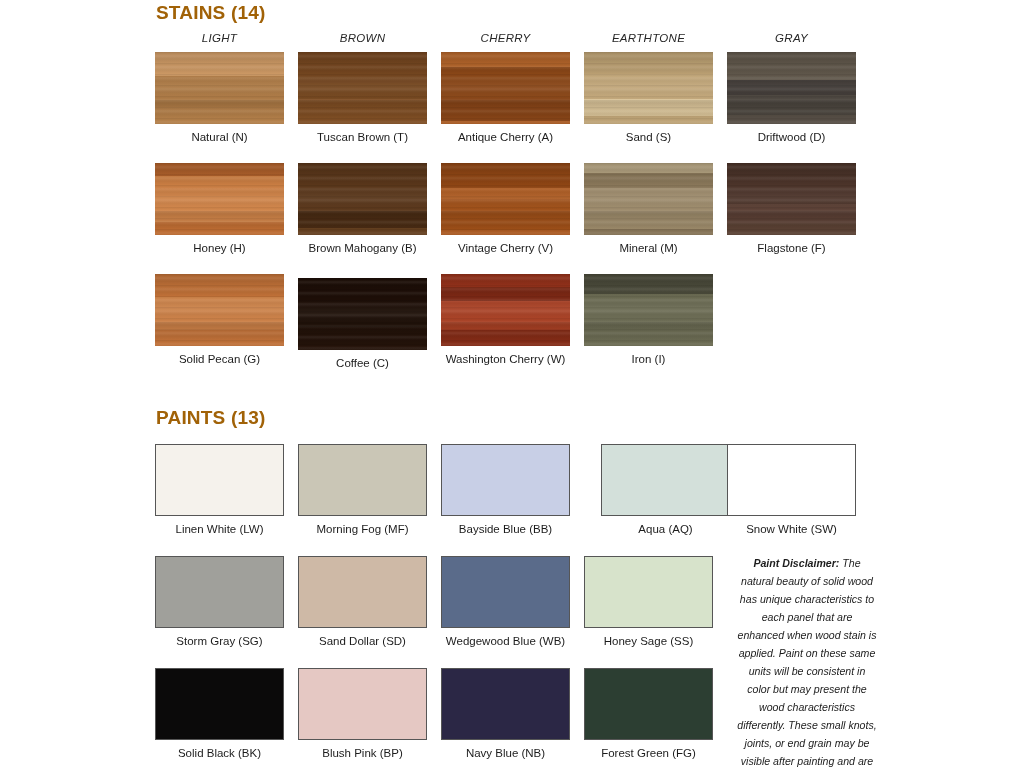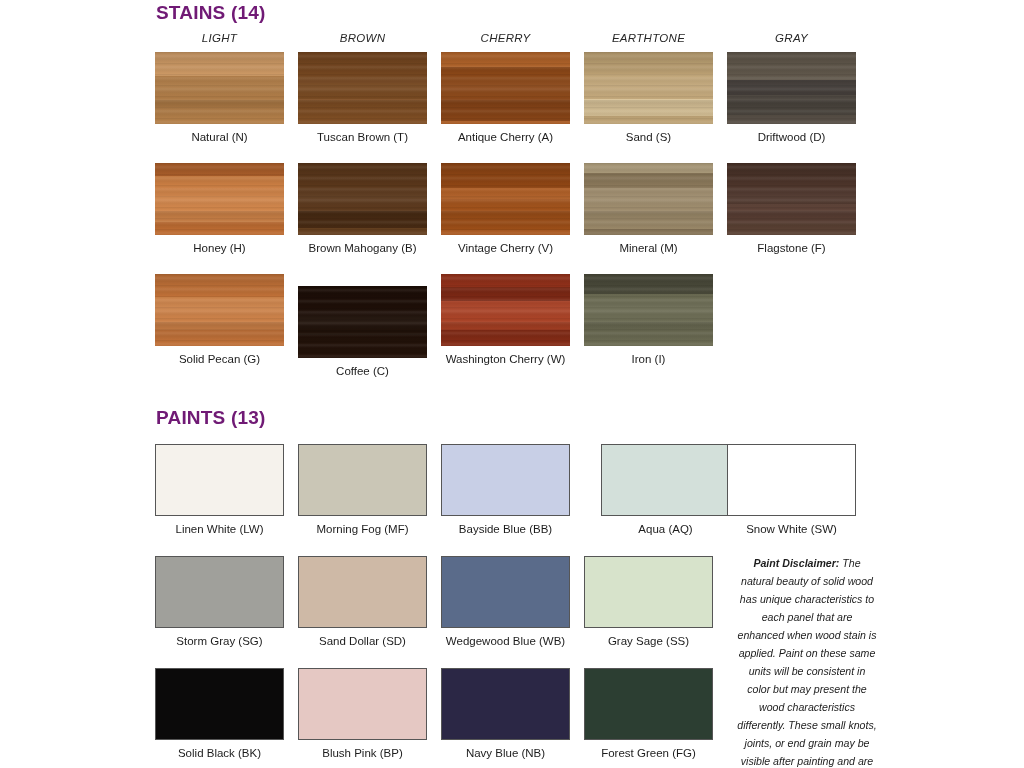--- a/index.html
+++ b/index.html
@@ -21,21 +21,21 @@
     background: #ffffff;
   }
 
   
   .section-title {
     position: absolute;
     left: 156px;
     font-size: 19px;
     font-weight: bold;
     letter-spacing: 0.2px;
-    color: #701a75;
+    color: #a16207;
   }
   #stains-title { top: 2px; }
   #paints-title { top: 407px; }
 
   
   .cat-label {
     position: absolute;
     top: 32px;
     width: 129px;
     text-align: center;
@@ -233,21 +233,21 @@
       <div class="swatch-cell" style="left: 155px; top: 274px;">
         <div class="swatch" style="background: rgb(191, 112, 56);">
           <div class="plank" style="top: 0px; height: 23px; background: rgb(191, 112, 56); opacity: 0.54;"></div>
           <div class="plank" style="top: 23px; height: 13px; background: rgb(210, 141, 83); opacity: 0.61;"></div>
           <div class="plank" style="top: 36px; height: 20px; background: rgb(210, 141, 83); opacity: 0.54;"></div>
           <div class="plank" style="top: 56px; height: 16px; background: rgb(191, 112, 56); opacity: 0.83;"></div>
           <div class="grain"></div>
         </div>
         <span class="swatch-label">Solid Pecan (G)</span>
       </div>
-      <div class="swatch-cell" style="left: 298px; top: 286px;">
+      <div class="swatch-cell" style="left: 298px; top: 278px;">
         <div class="swatch" style="background: rgb(36, 19, 9);">
           <div class="plank" style="top: 0px; height: 29px; background: rgb(21, 10, 4); opacity: 0.43;"></div>
           <div class="plank" style="top: 29px; height: 20px; background: rgb(21, 10, 4); opacity: 0.48;"></div>
           <div class="plank" style="top: 49px; height: 18px; background: rgb(36, 19, 9); opacity: 0.54;"></div>
           <div class="plank" style="top: 67px; height: 5px; background: rgb(36, 19, 9); opacity: 0.53;"></div>
           <div class="grain"></div>
         </div>
         <span class="swatch-label">Coffee (C)</span>
       </div>
       <div class="swatch-cell" style="left: 441px; top: 274px;">
@@ -302,21 +302,21 @@
       <div class="swatch-cell" style="left: 298px; top: 556px;">
         <div class="swatch painted" style="background: rgb(206, 185, 166);"></div>
         <span class="swatch-label">Sand Dollar (SD)</span>
       </div>
       <div class="swatch-cell" style="left: 441px; top: 556px;">
         <div class="swatch painted" style="background: rgb(90, 107, 138);"></div>
         <span class="swatch-label">Wedgewood Blue (WB)</span>
       </div>
       <div class="swatch-cell" style="left: 584px; top: 556px;">
         <div class="swatch painted" style="background: rgb(215, 227, 203);"></div>
-        <span class="swatch-label">Gray Sage (SS)</span>
+        <span class="swatch-label">Honey Sage (SS)</span>
       </div>
       <div class="swatch-cell" style="left: 155px; top: 668px;">
         <div class="swatch painted" style="background: rgb(11, 10, 10);"></div>
         <span class="swatch-label">Solid Black (BK)</span>
       </div>
       <div class="swatch-cell" style="left: 298px; top: 668px;">
         <div class="swatch painted" style="background: rgb(229, 200, 195);"></div>
         <span class="swatch-label">Blush Pink (BP)</span>
       </div>
       <div class="swatch-cell" style="left: 441px; top: 668px;">

